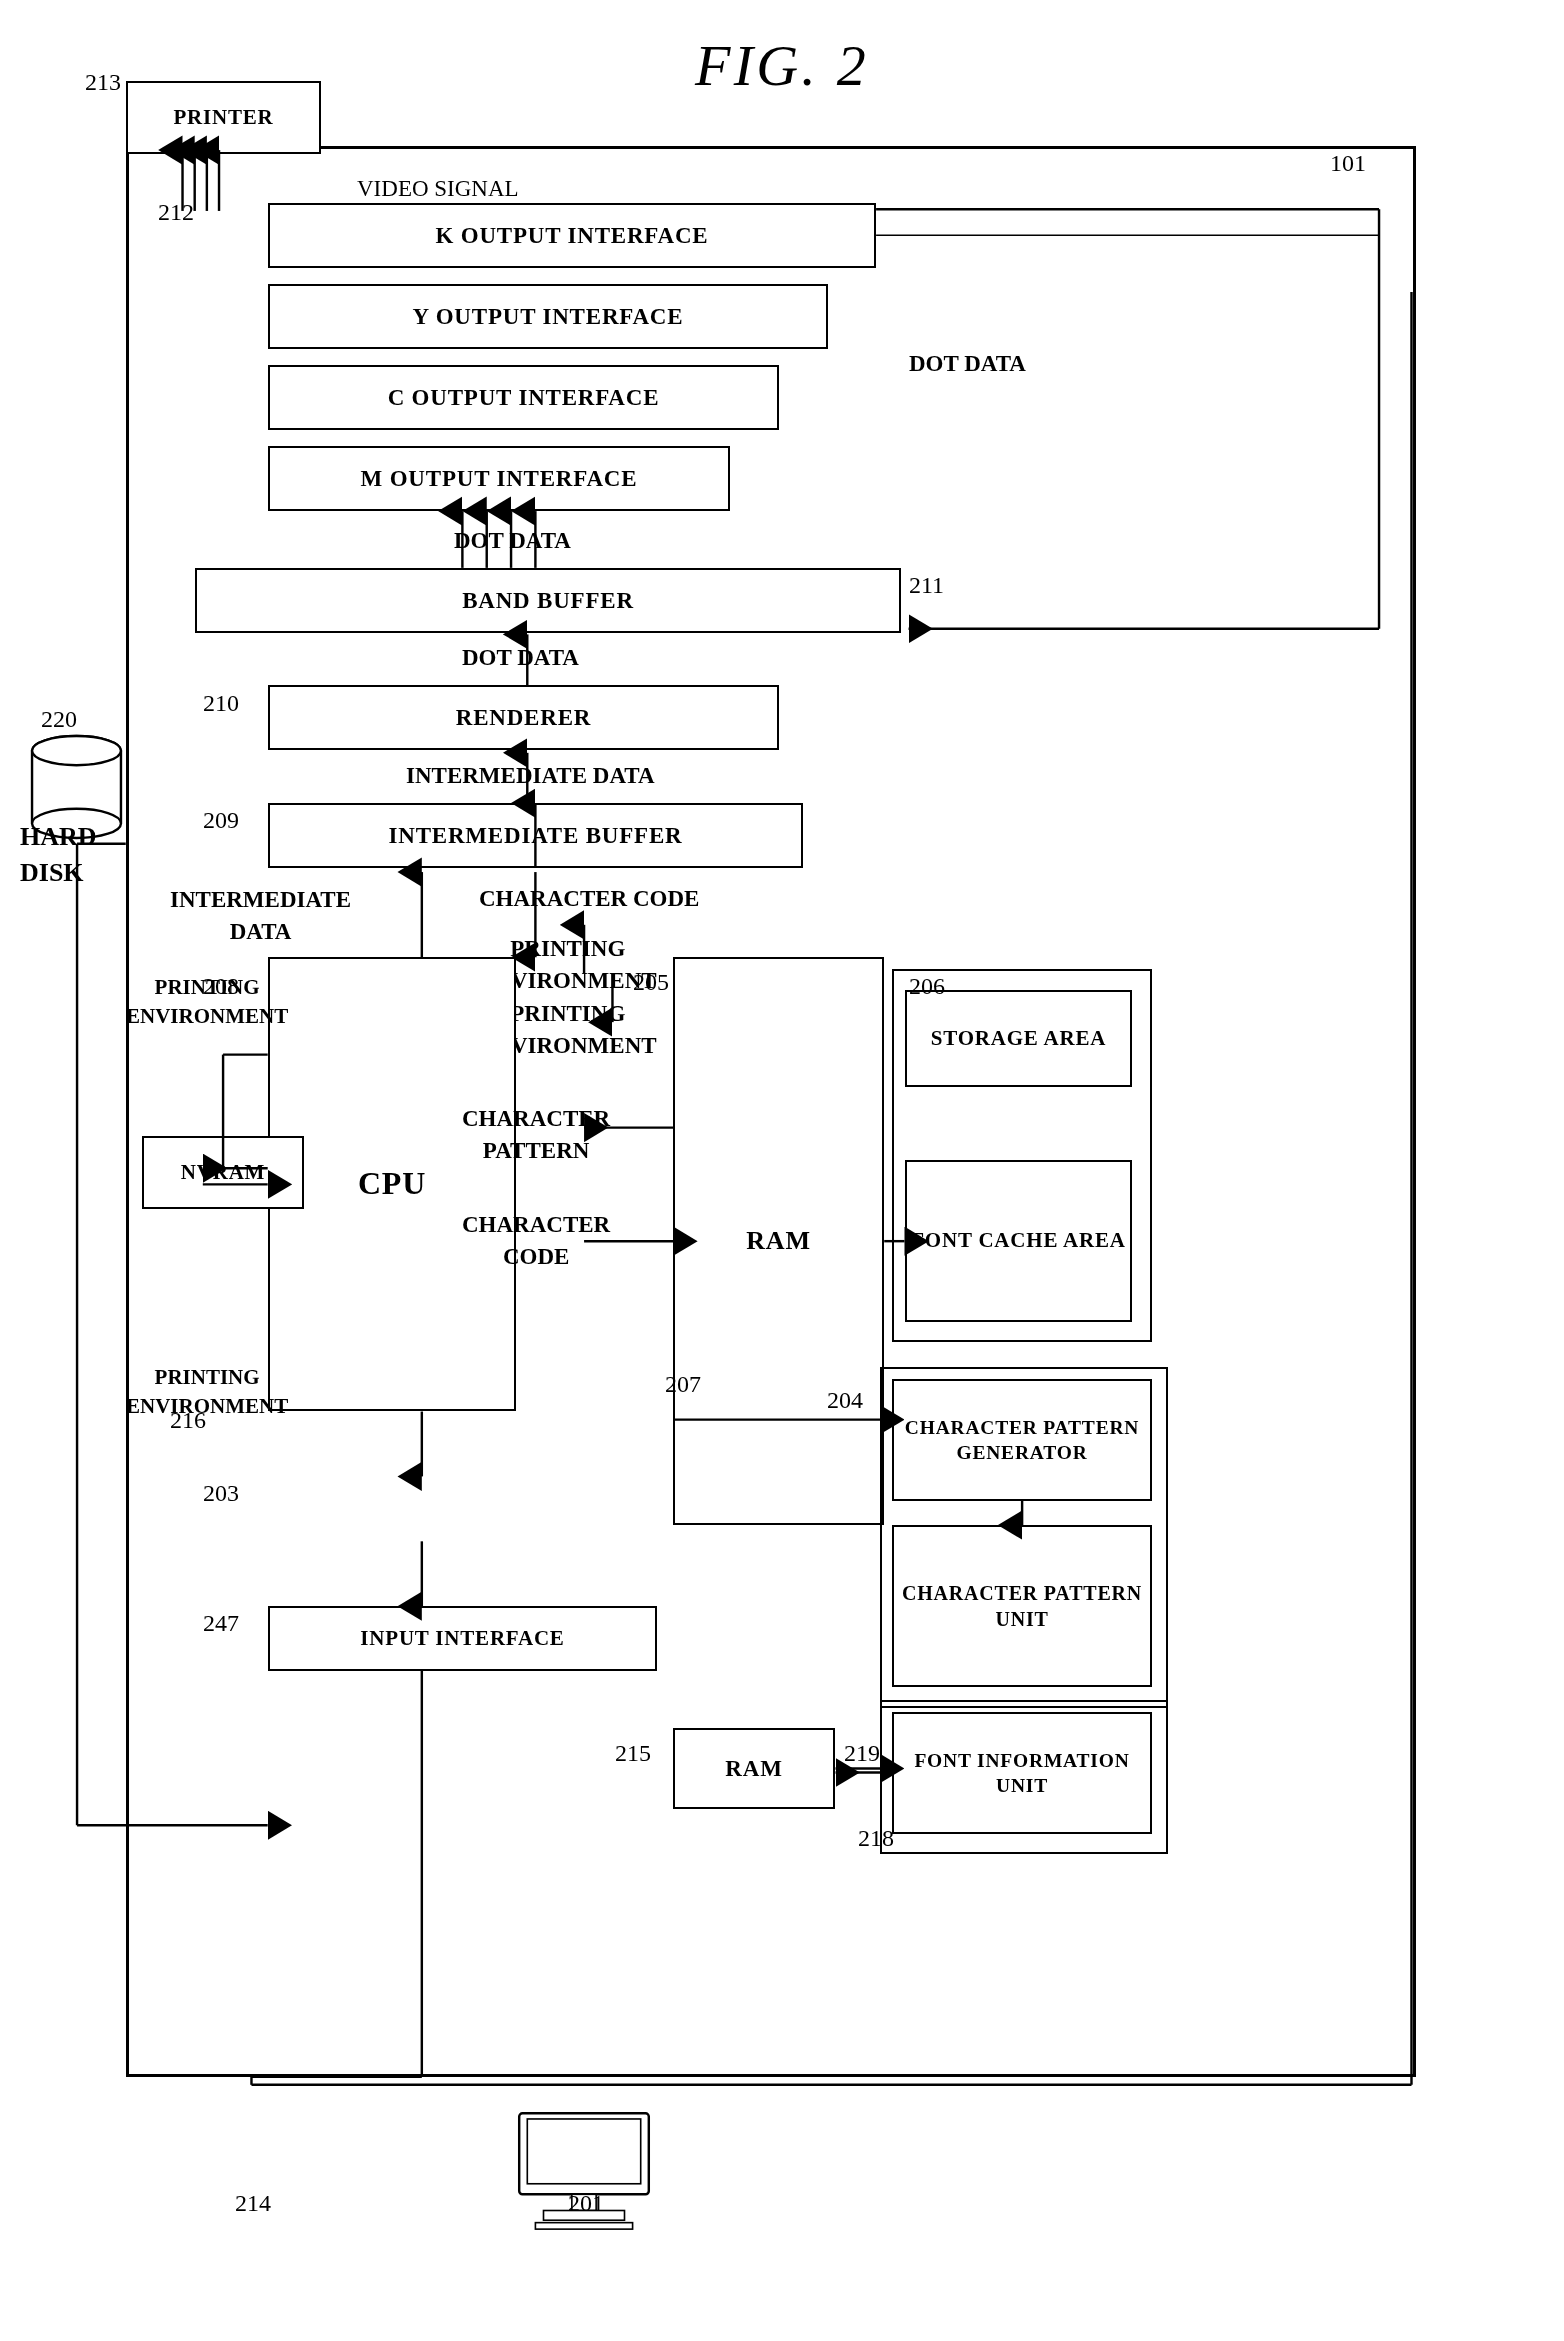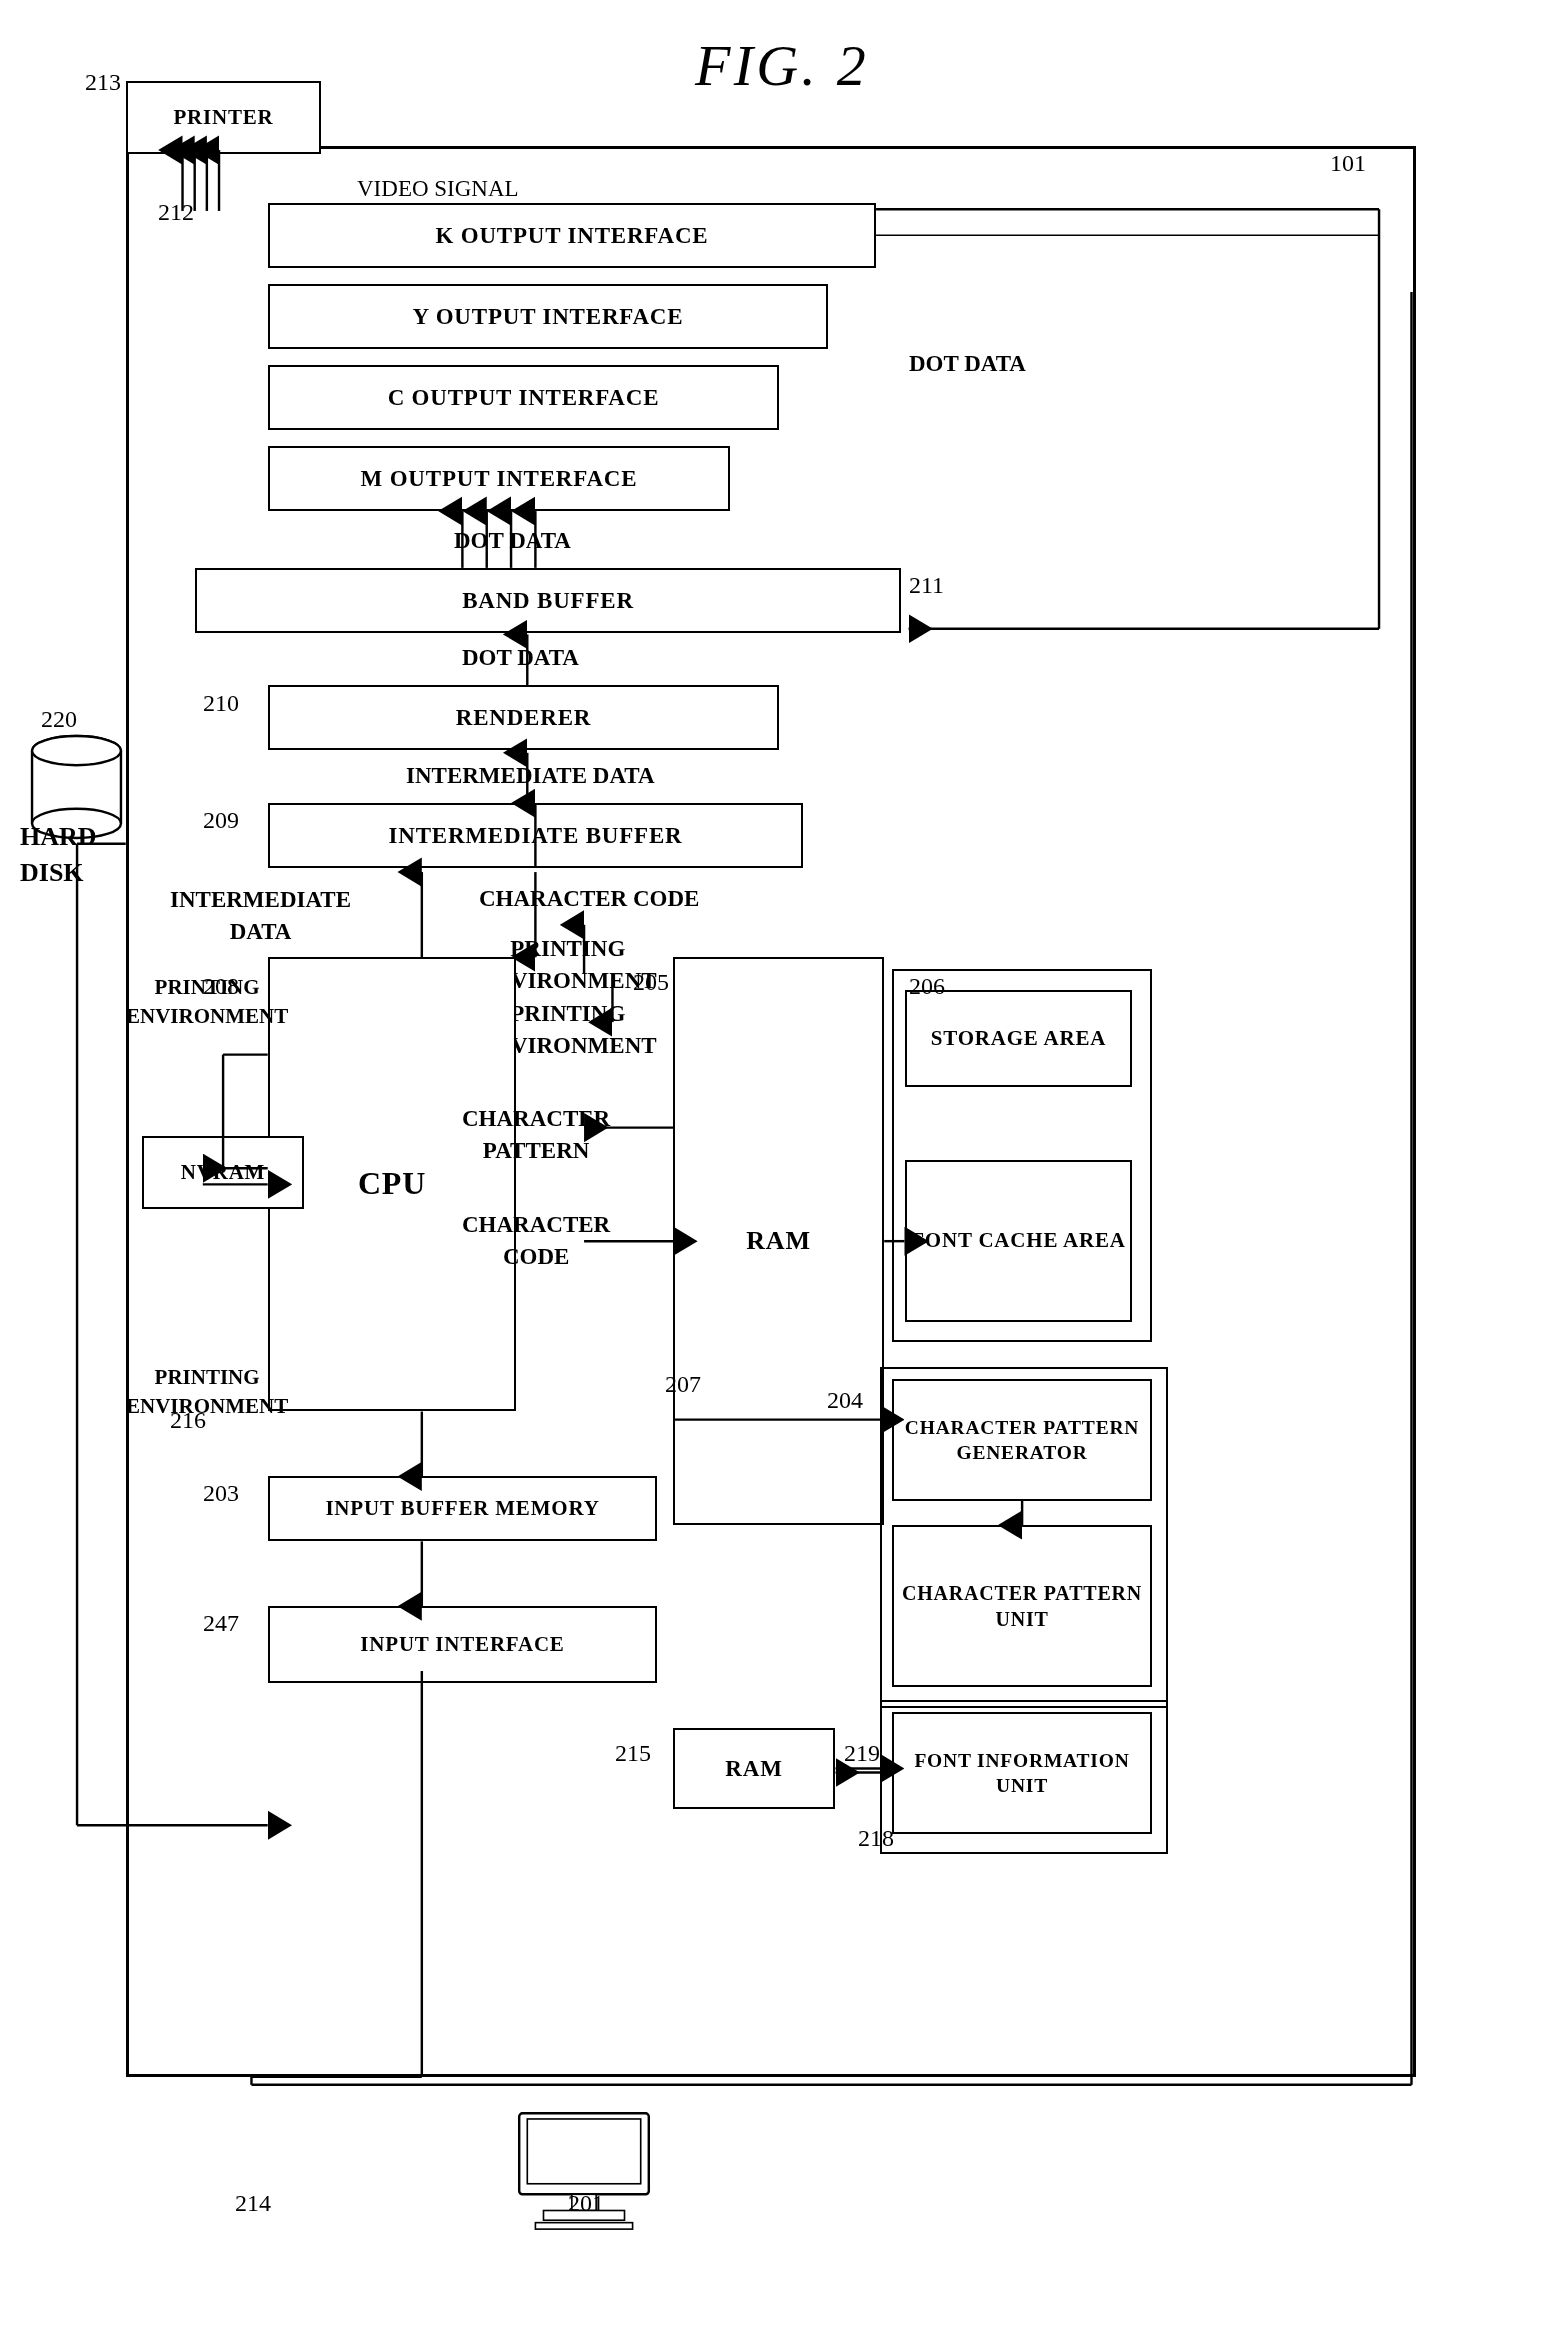--- a/index.html
+++ b/index.html
@@ -147,25 +147,24 @@
 
   <div class="block" style="top:1728px; left:673px; width:162px; height:81px; font-size:23px;">RAM</div>
   <div class="ref-num" style="top:1740px; left:615px;">215</div>
 
   <div class="block" style="top:1712px; left:892px; width:260px; height:122px; font-size:19.5px;">FONT INFORMATION UNIT</div>
   <div class="ref-num" style="top:1825px; left:858px;">218</div>
   <div class="ref-num" style="top:1740px; left:844px;">219</div>
 
   <div style="position:absolute; top:1700px; left:880px; width:288px; height:154px; border:2.4px solid #000;"></div>
 
-  <div class="block" style="top:1476px; left:268px; width:389px; height:65px; font-size:21px;">INPUT BUFFER MEMORY</div>
   <div class="ref-num" style="top:1480px; left:203px;">203</div>
   <div class="ref-num" style="top:1407px; left:170px;">216</div>
 
-  <div class="block" style="top:1606px; left:268px; width:389px; height:77px; font-size:21px;">INPUT INTERFACE</div>
+  <div class="block" style="top:1606px; left:268px; width:389px; height:65px; font-size:21px;">INPUT INTERFACE</div>
   <div class="ref-num" style="top:1610px; left:203px;">247</div>
 
   <div style="position:absolute; top:730px; left:28px; width:97px; height:114px;">
     
     <svg width="97" height="114" viewBox="0 0 120 140" xmlns="http://www.w3.org/2000/svg">
 
       <ellipse cx="60" cy="25" rx="55" ry="18" fill="white" stroke="black" stroke-width="3"></ellipse>
       <rect x="5" y="25" width="110" height="90" fill="white" stroke="none"></rect>
       <line x1="5" y1="25" x2="5" y2="115" stroke="black" stroke-width="3"></line>
       <line x1="115" y1="25" x2="115" y2="115" stroke="black" stroke-width="3"></line>

